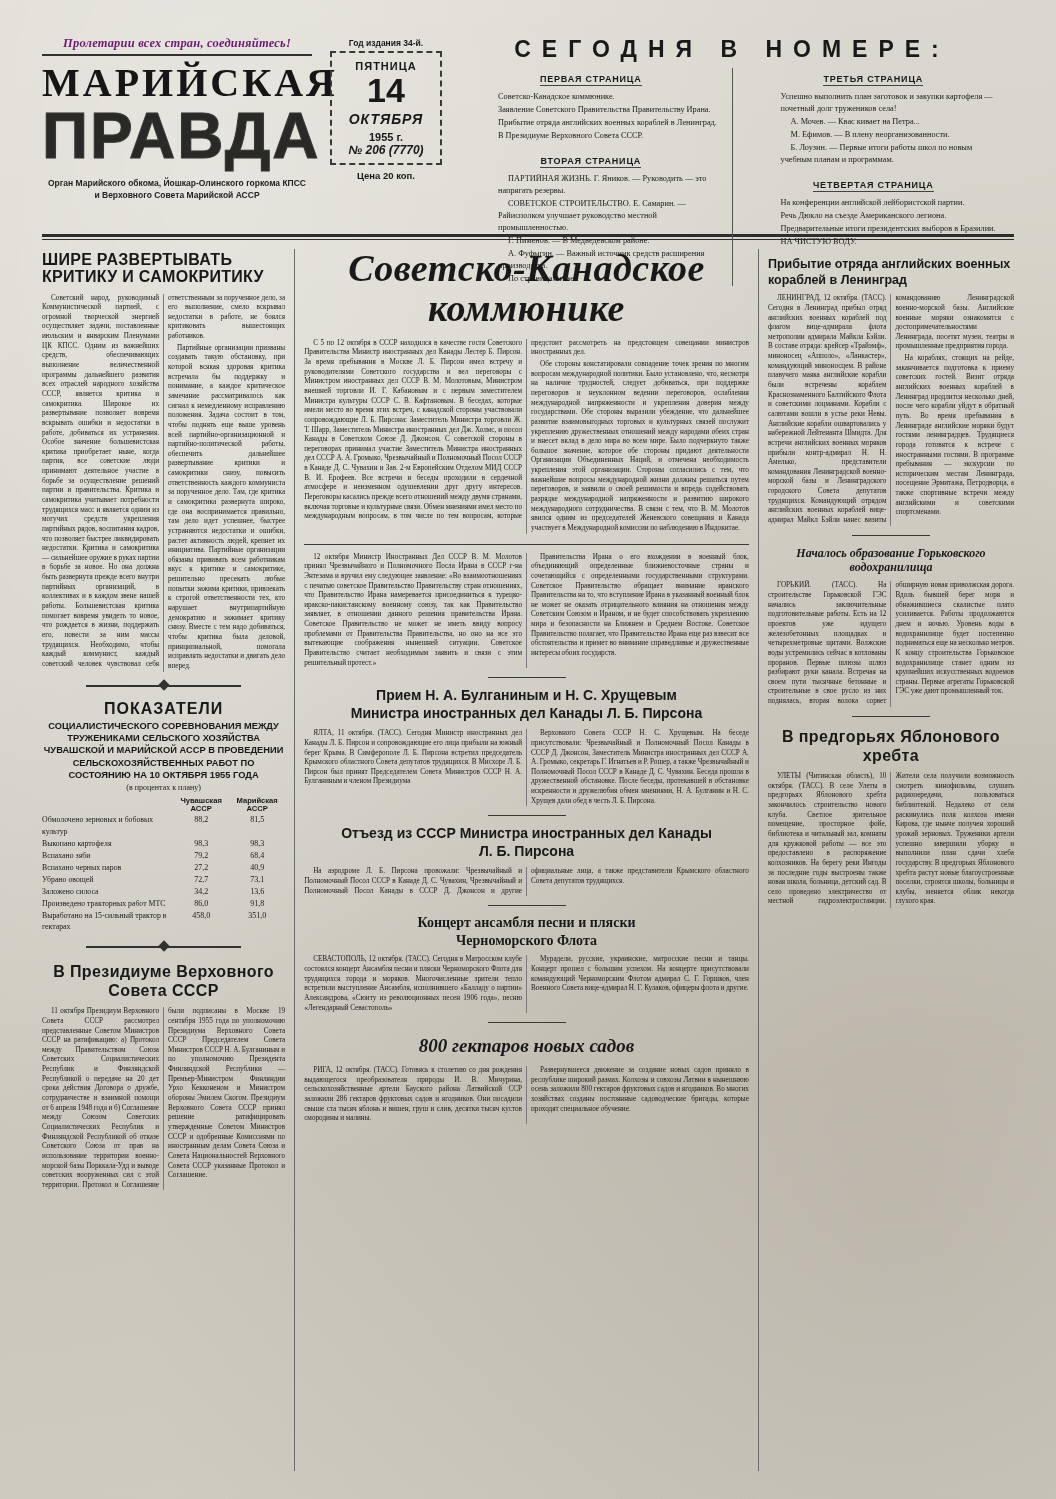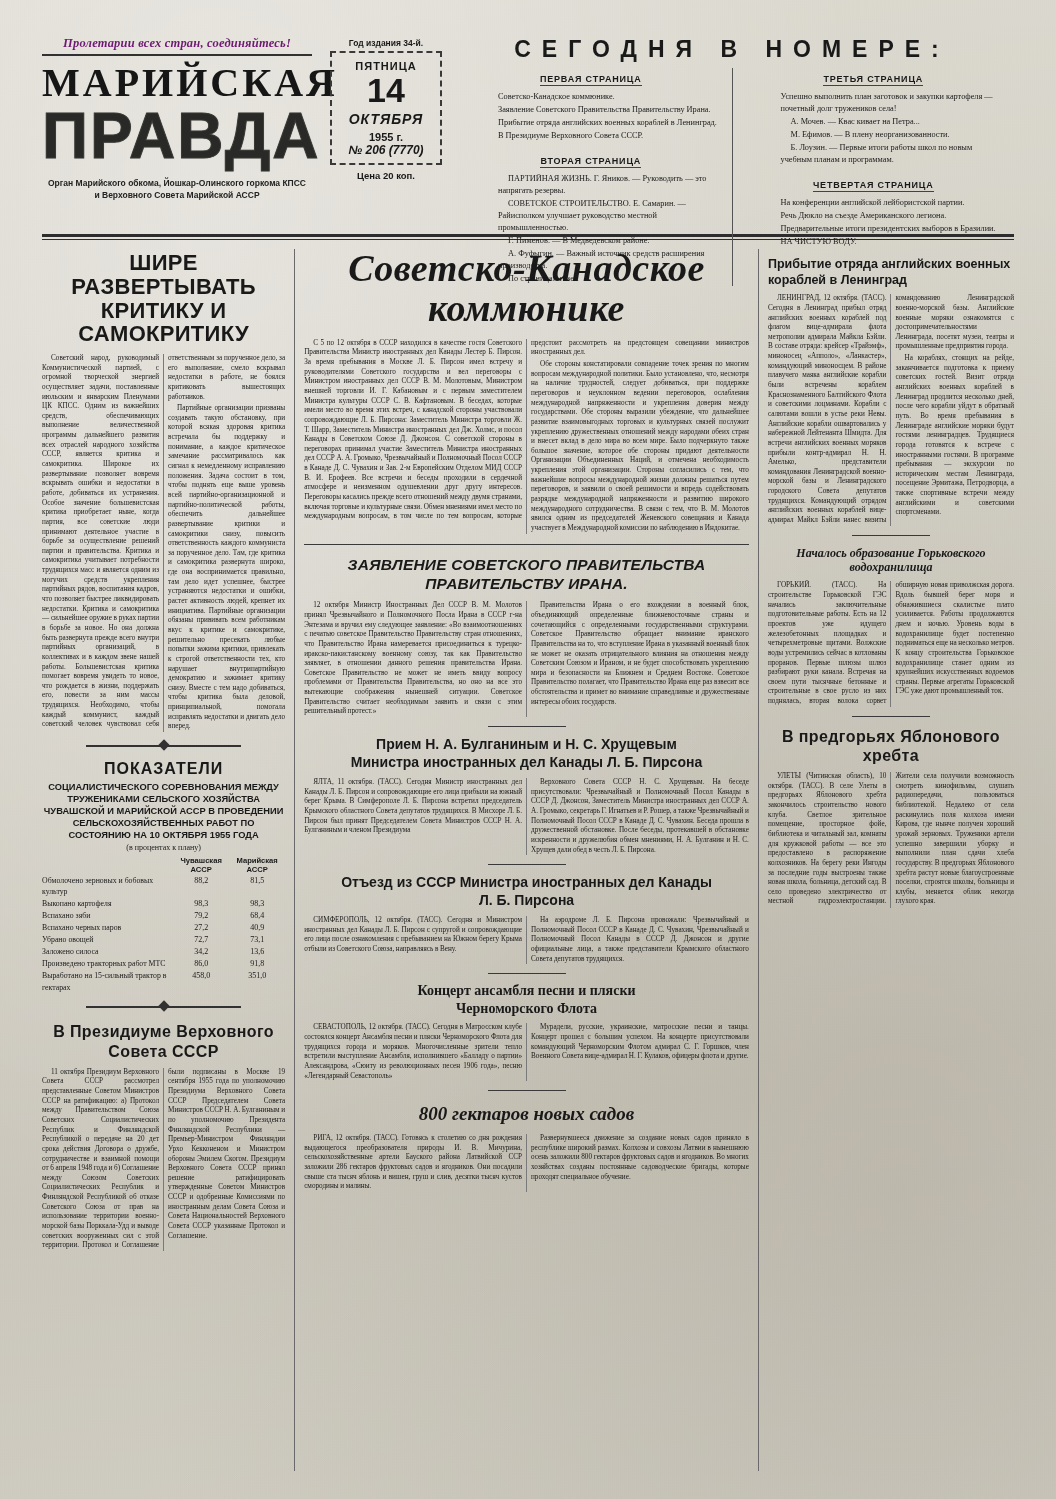--- a/index.html
+++ b/index.html
@@ -88,21 +88,21 @@
   .mh-rule{border-top:3px solid #2e2e2e;border-bottom:1px solid #2e2e2e;height:2px;margin-top:6px;}
 
   
   .body-grid{display:flex;margin-top:9px;height:1222px;}
   .colA{width:246px;padding-right:9px;}
   .colB{width:450px;padding:0 9px;border-left:1px solid #6a6a6a;border-right:1px solid #6a6a6a;}
   .colC{width:249px;padding-left:9px;}
 
   .hl-main{
     font-family:"Liberation Sans",sans-serif;font-weight:bold;
-    font-size:22px;line-height:1.08;text-align:center;letter-spacing:.3px;
+    font-size:16px;line-height:1.08;text-align:left;letter-spacing:.3px;
     margin:2px 0 8px;
   }
   .hl-script{
     font-family:"Liberation Serif",serif;font-style:italic;font-weight:bold;
     font-size:38px;text-align:center;line-height:1.05;margin:0 0 10px;letter-spacing:.5px;
   }
   .hl-ital{
     font-family:"Liberation Sans",sans-serif;font-style:italic;font-weight:bold;
     font-size:15.5px;text-align:center;line-height:1.25;margin:10px 0 8px;letter-spacing:.2px;
   }
@@ -310,24 +310,20 @@
     <div class="colB">
 
       <div class="hl-script">Советско-Канадское коммюнике</div>
       <div class="two">
         <div class="txt">С 5 по 12 октября в СССР находился в качестве гостя Советского Правительства Министр иностранных дел Канады Лестер Б. Пирсон. За время пребывания в Москве Л. Б. Пирсон имел встречу и руководителями Советского государства и вел переговоры с Министром иностранных дел СССР В. М. Молотовым, Министром внешней торговли И. Г. Кабановым и с первым заместителем Министра культуры СССР С. В. Кафтановым. В беседах, которые имели место во время этих встреч, с канадской стороны участвовали сопровождающие Л. Б. Пирсона: Заместитель Министра торговли Ж. Т. Шарр, Заместитель Министра иностранных дел Дж. Холмс, и посол Канады в Советском Союзе Д. Джонсон. С советской стороны в переговорах принимал участие Заместитель Министра иностранных дел СССР А. А. Громыко, Чрезвычайный и Полномочный Посол СССР в Канаде Д. С. Чувахин и Зав. 2-м Европейским Отделом МИД СССР В. И. Ерофеев. Все встречи и беседы проходили в сердечной атмосфере и неизменном одушевлении друг другу интересов. Переговоры касались прежде всего отношений между двумя странами, включая торговые и культурные связи. Обмен мнениями имел место по международным вопросам, в том числе по тем вопросам, которые предстоит рассмотреть на предстоящем совещании министров иностранных дел.</div>
         <div class="txt">Обе стороны констатировали совпадение точек зрения по многим вопросам международной политики. Было установлено, что, несмотря на наличие трудностей, следует добиваться, при поддержке переговоров и неуклонном ведении переговоров, ослабления международной напряженности и укрепления доверия между государствами. Обе стороны выразили убеждение, что дальнейшее развитие взаимовыгодных торговых и культурных связей послужит укреплению дружественных отношений между народами обеих стран и внесет вклад в дело мира во всем мире. Было подчеркнуто также большое значение, которое обе стороны придают деятельности Организации Объединенных Наций, и отмечена необходимость укрепления этой организации. Стороны согласились с тем, что важнейшие вопросы международной жизни должны решаться путем переговоров, и заявили о своей решимости и впредь содействовать разрядке международной напряженности и развитию широкого международного сотрудничества. В связи с тем, что В. М. Молотов явился одним из председателей Женевского совещания и Канада участвует в Международной комиссии по наблюдению в Индокитае.</div>
       </div>
 
       <div class="sep-wide"></div>
 
-      <div class="hl-ital">
-        <div>ЗАЯВЛЕНИЕ СОВЕТСКОГО ПРАВИТЕЛЬСТВА</div>
-        <div>ПРАВИТЕЛЬСТВУ ИРАНА.</div>
-      </div>
       <div class="two">
         <div class="txt">12 октября Министр Иностранных Дел СССР В. М. Молотов принял Чрезвычайного и Полномочного Посла Ирана в СССР г-на Энтезама и вручил ему следующее заявление: «Во взаимоотношениях с печатью советское Правительство Правительству стран отношениях, что Правительство Ирана намеревается присоединиться к турецко-иракско-пакистанскому военному союзу, так как Правительство заявляет, в отношении данного решения правительства Ирана. Советское Правительство не может не иметь ввиду вопросу проблемами от Правительства Правительства, но оно на все это вытекающие соображения нынешней ситуации. Советское Правительство считает необходимым заявить и связи с этим решительный протест.»</div>
         <div class="txt">Правительства Ирана о его вхождении в военный блок, объединяющий определенные ближневосточные страны и сочетающийся с определенными государственными структурами. Советское Правительство обращает внимание иранского Правительства на то, что вступление Ирана в указанный военный блок не может не оказать отрицательного влияния на отношения между Советским Союзом и Ираном, и не будет способствовать укреплению мира и безопасности на Ближнем и Среднем Востоке. Советское Правительство полагает, что Правительство Ирана еще раз взвесит все обстоятельства и примет во внимание справедливые и дружественные интересы обоих государств.</div>
       </div>
 
       <div class="sep"></div>
 
       <div class="hl-sans">
         <div>Прием Н. А. Булганиным и Н. С. Хрущевым</div>
         <div>Министра иностранных дел Канады Л. Б. Пирсона</div>
@@ -337,21 +333,20 @@
         <div class="txt">Верховного Совета СССР Н. С. Хрущевым. На беседе присутствовали: Чрезвычайный и Полномочный Посол Канады в СССР Д. Джонсон, Заместитель Министра иностранных дел СССР А. А. Громыко, секретарь Г. Игнатьев и Р. Рошер, а также Чрезвычайный и Полномочный Посол СССР в Канаде Д. С. Чувахин. Беседа прошла в дружественной обстановке. После беседы, протекавшей в обстановке искренности и дружелюбия обмен мнениями, Н. А. Булганин и Н. С. Хрущев дали обед в честь Л. Б. Пирсона.</div>
       </div>
 
       <div class="sep"></div>
 
       <div class="hl-sans">
         <div>Отъезд из СССР Министра иностранных дел Канады</div>
         <div>Л. Б. Пирсона</div>
       </div>
       <div class="two">
-        <div class="txt">СИМФЕРОПОЛЬ, 12 октября. (ТАСС). Сегодня и Министром иностранных дел Канады Л. Б. Пирсон с супругой и сопровождающие его лица после ознакомления с пребыванием на Южном берегу Крыма отбыли из Советского Союза, направляясь в Вену.</div>
         <div class="txt">На аэродроме Л. Б. Пирсона провожали: Чрезвычайный и Полномочный Посол СССР в Канаде Д. С. Чувахин, Чрезвычайный и Полномочный Посол Канады в СССР Д. Джонсон и другие официальные лица, а также представители Крымского областного Совета депутатов трудящихся.</div>
       </div>
 
       <div class="sep"></div>
 
       <div class="hl-serifb">
         <div>Концерт ансамбля песни и пляски</div>
         <div>Черноморского Флота</div>
       </div>
       <div class="two">

